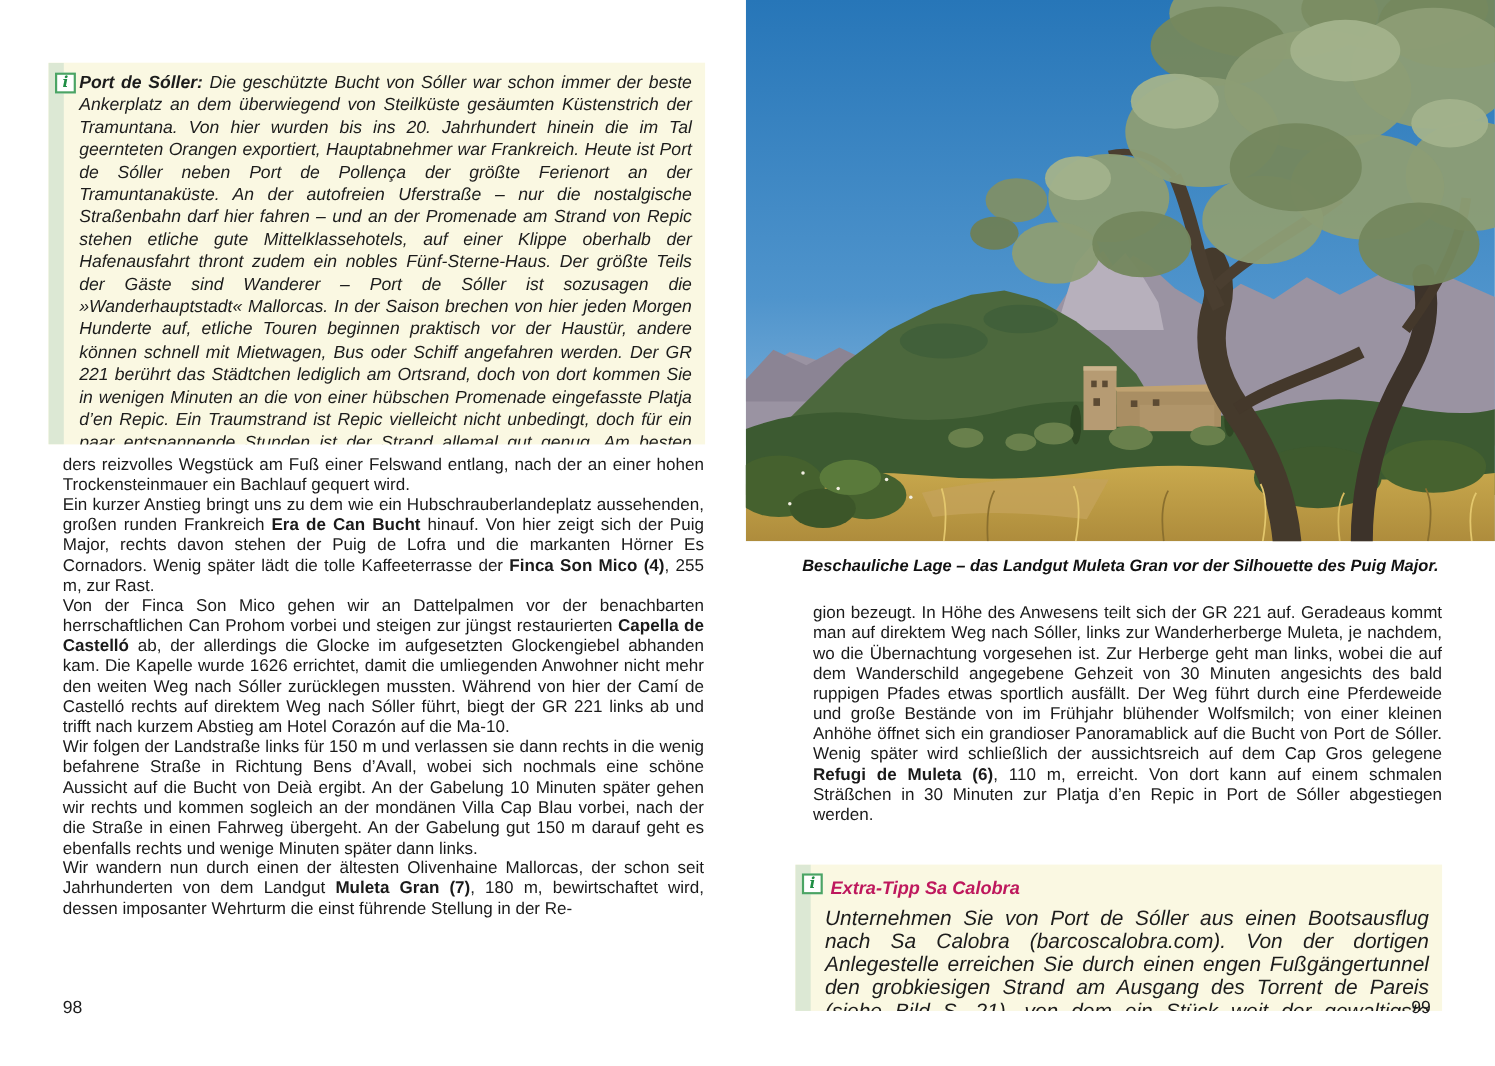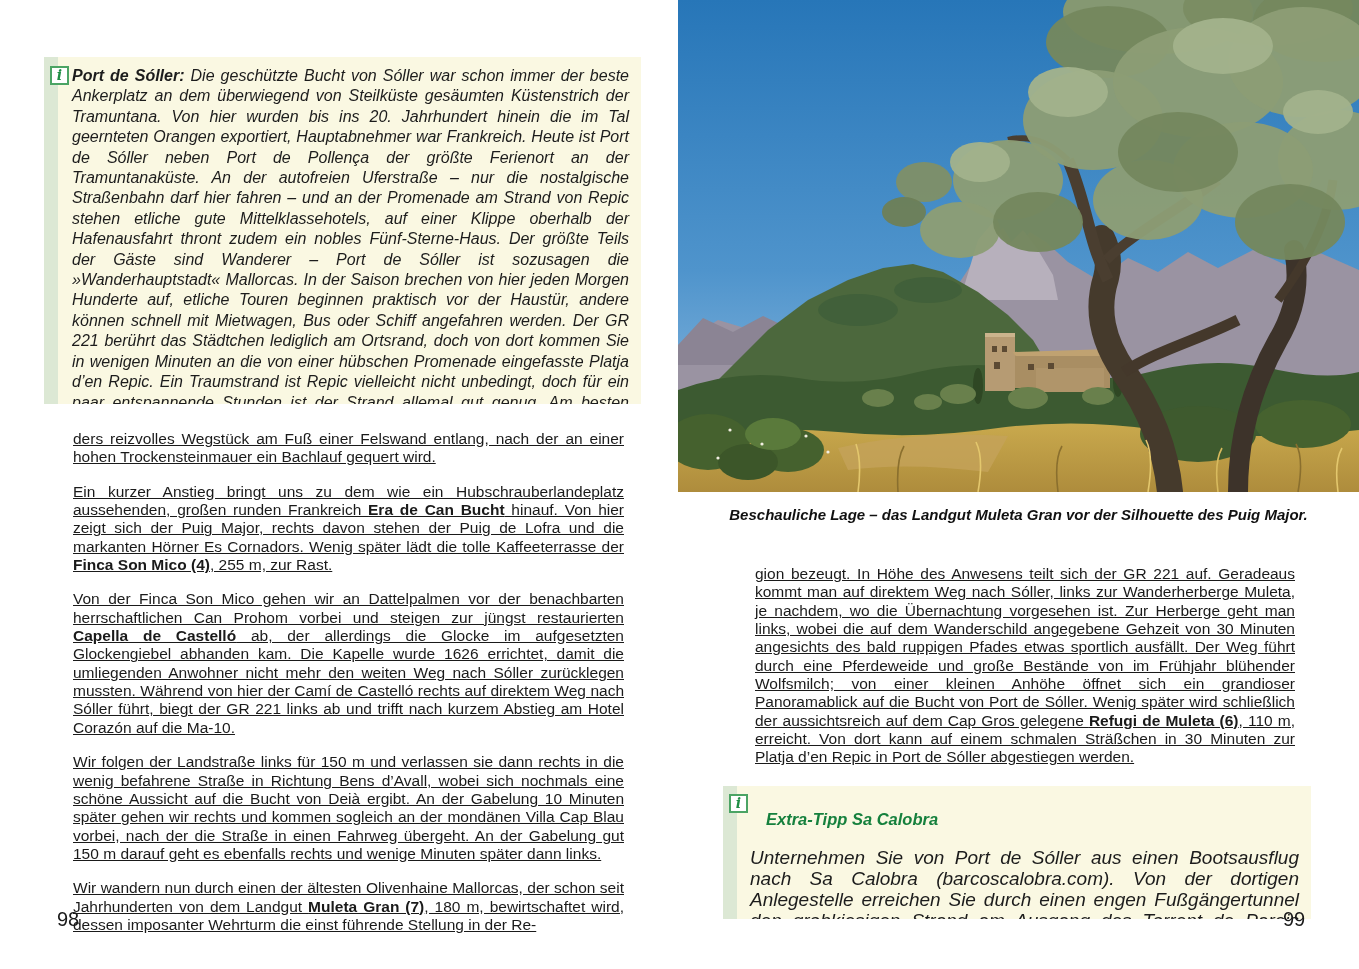--- a/index.html
+++ b/index.html
@@ -8,34 +8,34 @@
 
   
   .infobox{position:absolute;background:#faf8e2;overflow:hidden;}
   .infobox .strip{position:absolute;left:0;top:0;bottom:0;width:14px;background:#dce8d4;}
   .ibadge{position:absolute;width:19px;height:19px;background:#ffffff;border:2px solid #4ba464;
           box-sizing:border-box;text-align:center;line-height:15px;
           font-family:"DejaVu Serif",serif;font-style:italic;font-weight:bold;
           font-size:14px;color:#1f8e44;}
   .itext{margin:0;font-style:italic;text-align:justify;color:#1c1c1c;}
   .box-left .itext{padding:9px 12px 0 28px;font-size:16px;line-height:20.4px;}
-  .box-right .ititle{margin:16px;padding:7px 12px 0 27px;font-style:italic;font-weight:bold;
-          font-size:16.5px;line-height:21px;color:#15803d;}
+  .box-right .ititle{margin:5px;padding:7px 12px 0 27px;font-style:italic;font-weight:bold;
+          font-size:16.5px;line-height:21px;color:#be185d;}
   .box-right .itext{padding:1px 12px 0 27px;font-size:19px;line-height:21px;}
   .itext b,.ititle b{font-weight:bold;}
 
   
   .col{position:absolute;font-size:15.5px;line-height:18.35px;text-align:justify;}
-  .col p{margin:16px;text-decoration:underline;}
+  .col p{margin:0;}
   .col b{font-weight:bold;}
 
   
   .caption{position:absolute;margin:0;font-style:italic;font-size:15px;color:#111;
            text-align:center;font-weight:bold;}
-  .pagenum{position:absolute;font-size:20px;color:#1a1a1a;}
+  .pagenum{position:absolute;font-size:16px;color:#1a1a1a;}
 
   
   .photo{position:absolute;left:678px;top:0;width:681px;height:492px;}
   .photo svg{display:block;width:100%;height:100%;}
 </style>
 </head>
 <body>
 
 <div id="spread">
 

